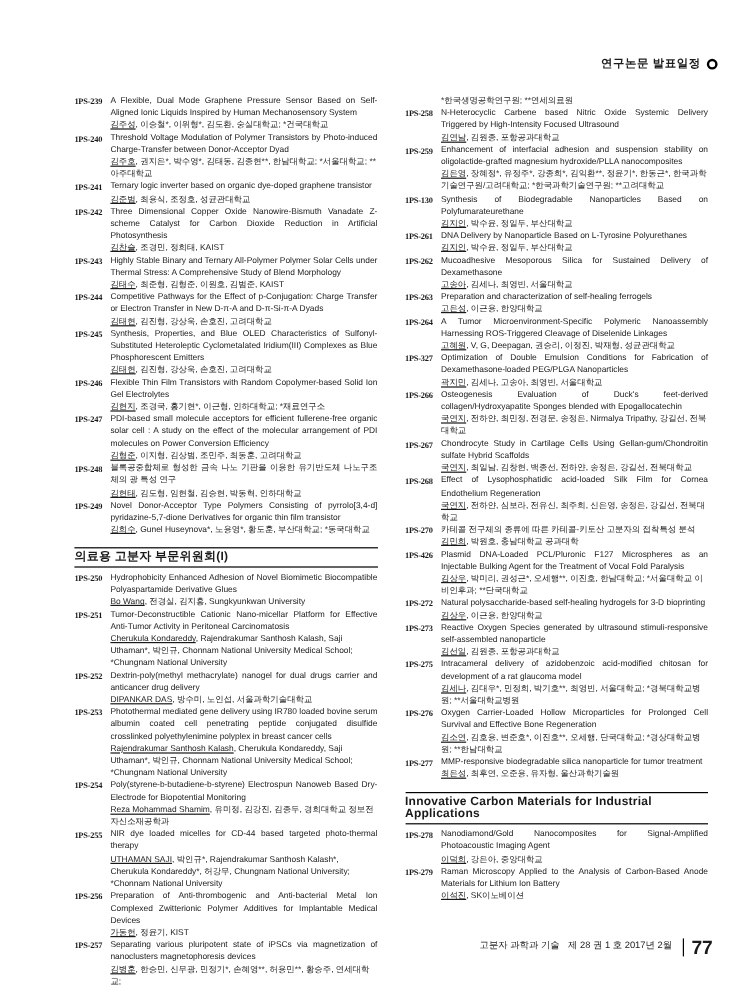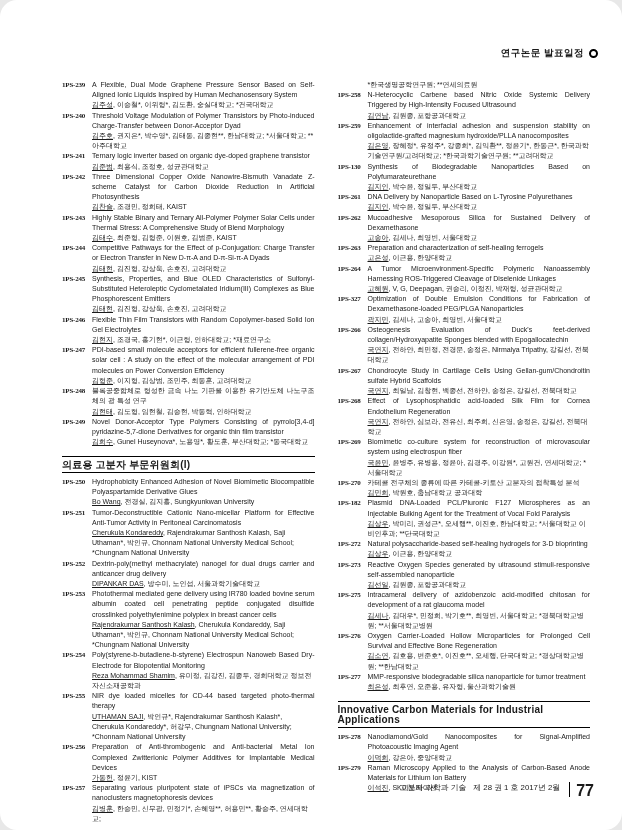--- a/index.html
+++ b/index.html
@@ -1,18 +1,18 @@
 <!DOCTYPE html>
 <html><head>
 <meta charset="utf-8">
 <style>
   html,body{margin:0;padding:0;background:#e8e8e8;}
   .page{
     position:relative;width:622px;height:830px;background:#ffffff;margin:0 auto;
-    font-family:"Liberation Sans",sans-serif;color:#1a1a1a;overflow:hidden;border-radius:17px;
+    font-family:"Liberation Sans",sans-serif;color:#1a1a1a;overflow:hidden;
   }
   .header{position:absolute;top:47px;right:24px;display:flex;align-items:center;gap:5px;}
   .header-title{font-size:9.5px;font-weight:bold;letter-spacing:0.5px;}
   .header-ring{display:inline-block;width:5px;height:5px;border:2.6px solid #000;border-radius:50%;}
   .columns{position:absolute;top:80px;left:62px;width:528px;display:flex;gap:23px;}
   .col{width:258px;font-size:7px;line-height:10.2px;}
   .entry{display:flex;}
   .entry .num{flex:0 0 30px;font-family:"Liberation Serif",serif;font-weight:700;font-size:7px;letter-spacing:-0.2px;}
   .entry .body{flex:1;min-width:0;}
   .title{text-align:justify;}
@@ -248,35 +248,28 @@
           </div>
         </div>
         <div class="entry">
           <div class="num">1PS-268</div>
           <div class="body">
             <div class="title">Effect of Lysophosphatidic acid-loaded Silk Film for Cornea Endothelium Regeneration</div>
             <div class="authors"><span class="first">국연지</span><span class="rest">, 전하얀, 심보라, 전유신, 최주희, 신은영, 송정은, 강길선, 전북대학교</span></div>
           </div>
         </div>
         <div class="entry">
-          <div class="num">1PS-269</div>
-          <div class="body">
-            <div class="title">Biomimetic co-culture system for reconstruction of microvascular system using electrospun fiber</div>
-            <div class="authors"><span class="first">국윤민</span><span class="rest">, 윤병주, 유병용, 정윤아, 김경주, 이강원*, 고원건, 연세대학교; *서울대학교</span></div>
-          </div>
-        </div>
-        <div class="entry">
           <div class="num">1PS-270</div>
           <div class="body">
             <div class="title">카테콜 전구체의 종류에 따른 카테콜-키토산 고분자의 접착특성 분석</div>
             <div class="authors"><span class="first">김민희</span><span class="rest">, 박원호, 충남대학교 공과대학</span></div>
           </div>
         </div>
         <div class="entry">
-          <div class="num">1PS-182</div>
+          <div class="num">1PS-426</div>
           <div class="body">
             <div class="title">Plasmid DNA-Loaded PCL/Pluronic F127 Microspheres as an Injectable Bulking Agent for the Treatment of Vocal Fold Paralysis</div>
             <div class="authors"><span class="first">김상우</span><span class="rest">, 박미리, 권성근*, 오세행**, 이진호, 한남대학교; *서울대학교 이비인후과; **단국대학교</span></div>
           </div>
         </div>
         <div class="entry">
           <div class="num">1PS-272</div>
           <div class="body">
             <div class="title">Natural polysaccharide-based self-healing hydrogels for 3-D bioprinting</div>
             <div class="authors"><span class="first">김상우</span><span class="rest">, 이근용, 한양대학교</span></div>

